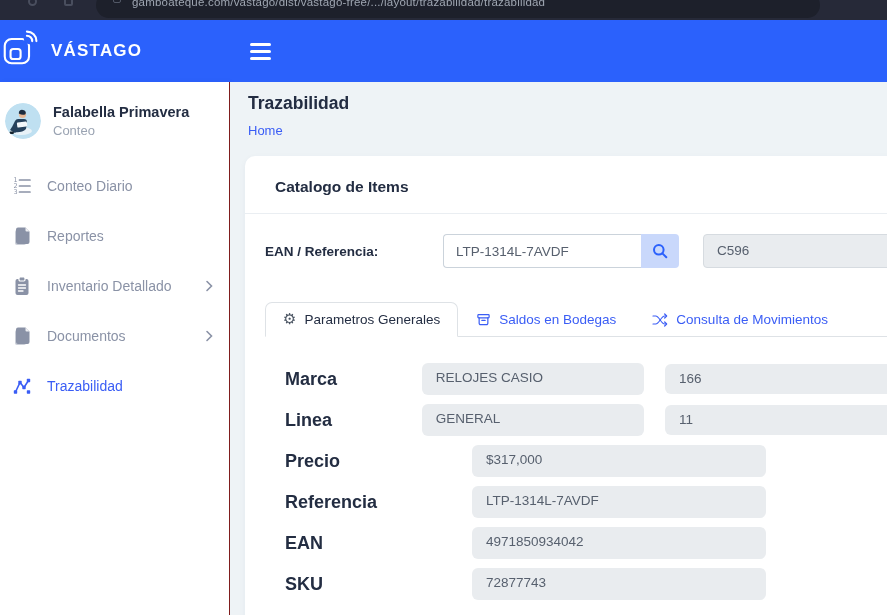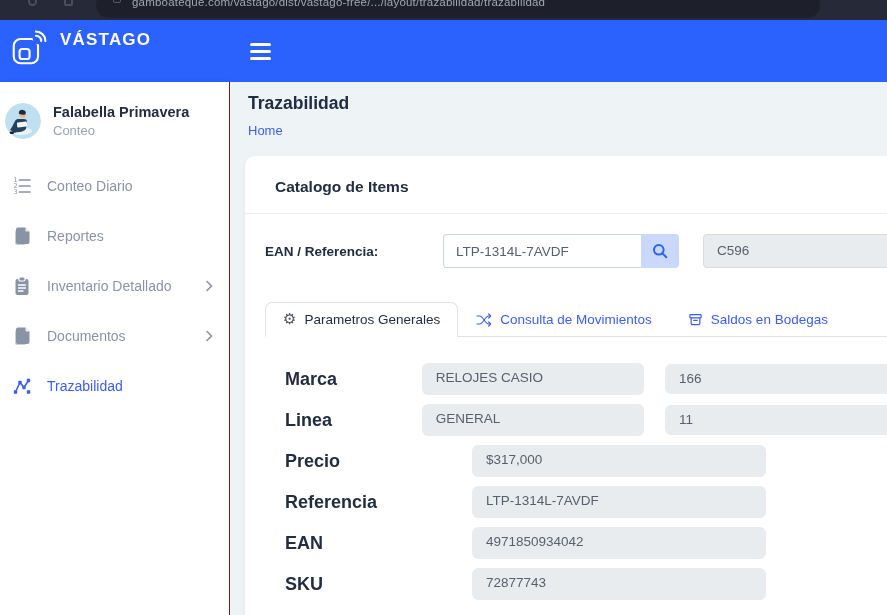--- a/index.html
+++ b/index.html
@@ -16,21 +16,21 @@
   
   .topbar{position:absolute;top:0;left:0;right:0;height:20px;background:var(--topbar-bg);padding-left:36px;}
   .tb-glyph{position:absolute;top:-3px;width:9px;height:9px;border:2px solid #565B6B;border-radius:50%;opacity:.75;}
   .tb-glyph.g1{left:28px;} .tb-glyph.g2{left:64px;border-radius:2px;}
   .url-pill{position:absolute;top:-8px;left:96px;width:724px;height:26px;border-radius:13px;background:var(--urlpill-bg);}
   .url-lock{position:absolute;top:2px;left:17px;width:8px;height:9px;border:1.5px solid #6A7080;border-radius:2px;opacity:.7;}
   .url-text{position:absolute;left:36px;top:4px;font-size:11.5px;letter-spacing:.2px;color:var(--url-text);white-space:nowrap;}
 
   
   .appbar{position:absolute;top:20px;left:0;right:0;height:62px;background:var(--header-blue);display:flex;align-items:center;}
-  .brand{width:230px;display:flex;gap:13px;padding-left:9px;cursor:pointer;}
+  .brand{width:230px;display:flex;align-items:center;gap:13px;cursor:pointer;}
   .brand-name{color:#fff;font-size:17px;font-weight:700;letter-spacing:1.2px;}
   .hamburger{margin-left:16px;background:none;border:none;cursor:pointer;display:flex;flex-direction:column;gap:4px;padding:4px;}
   .hamburger span{display:block;width:21px;height:3px;border-radius:2px;background:#fff;}
 
   
   .sidebar{position:absolute;top:82px;left:0;width:230px;bottom:0;background:#fff;
     border-right:1px solid #7f1d1d;box-shadow:2px 0 6px rgba(40,60,90,.04);}
   .profile{display:flex;align-items:center;gap:12px;padding:21px 10px 0 5px;}
   .avatar{width:36px;height:36px;border-radius:50%;flex:0 0 auto;}
   .profile-name{font-size:14.5px;font-weight:700;color:var(--title-dark);line-height:19px;}
@@ -217,40 +217,40 @@
           </button>
           <div class="code-field">C596</div>
         </div>
 
         <div class="tabs">
           <div class="tab active">
             <span class="gear-glyph">⚙</span>
             <span>Parametros Generales</span>
           </div>
           <div class="tab">
+            <svg width="15" height="15" viewBox="0 0 20 20">
+              <g fill="none" stroke="#3A5DF5" stroke-width="1.6" stroke-linecap="round">
+                <rect x="2.5" y="3.5" width="15" height="4.2" rx="1"></rect>
+                <path d="M4.2 7.7 V15 a1.8 1.8 0 0 0 1.8 1.8 h8 a1.8 1.8 0 0 0 1.8 -1.8 V7.7"></path>
+                <path d="M7.8 11.2 h4.4"></path>
+              </g>
+            </svg>
+            <span>Saldos en Bodegas</span>
+          </div>
+          <div class="tab">
             <svg width="16" height="14" viewBox="0 0 24 20">
               <g fill="none" stroke="#3A5DF5" stroke-width="1.8" stroke-linecap="round" stroke-linejoin="round">
                 <path d="M1.5 4 h4 c5.5 0 8 12 13.5 12 h2.5"></path>
                 <path d="M1.5 16 h4 c5.5 0 8 -12 13.5 -12 h2.5"></path>
                 <path d="M19 1 l3 3 -3 3"></path>
                 <path d="M19 13 l3 3 -3 3"></path>
               </g>
             </svg>
             <span>Consulta de Movimientos</span>
           </div>
-          <div class="tab">
-            <svg width="15" height="15" viewBox="0 0 20 20">
-              <g fill="none" stroke="#3A5DF5" stroke-width="1.6" stroke-linecap="round">
-                <rect x="2.5" y="3.5" width="15" height="4.2" rx="1"></rect>
-                <path d="M4.2 7.7 V15 a1.8 1.8 0 0 0 1.8 1.8 h8 a1.8 1.8 0 0 0 1.8 -1.8 V7.7"></path>
-                <path d="M7.8 11.2 h4.4"></path>
-              </g>
-            </svg>
-            <span>Saldos en Bodegas</span>
-          </div>
         </div>
 
         <div class="form">
 
           <div class="form-row">
             <div class="form-label">Marca</div>
             <div class="form-field">RELOJES CASIO</div>
             <div class="side-field">166</div>
           </div>
 

